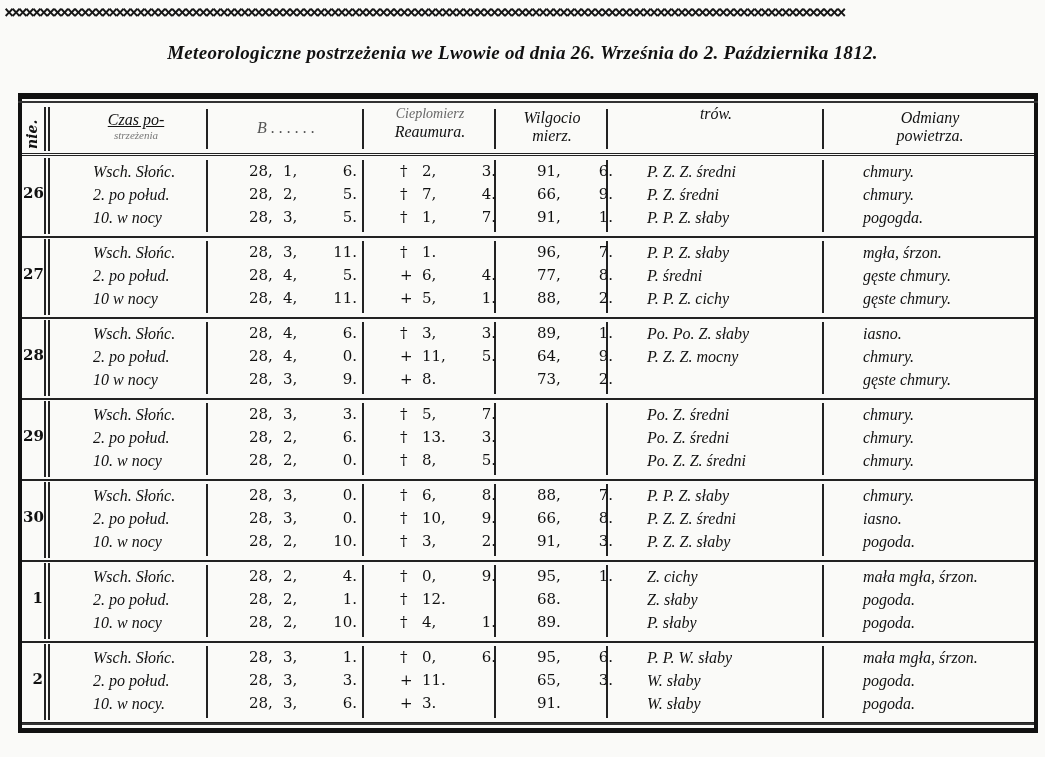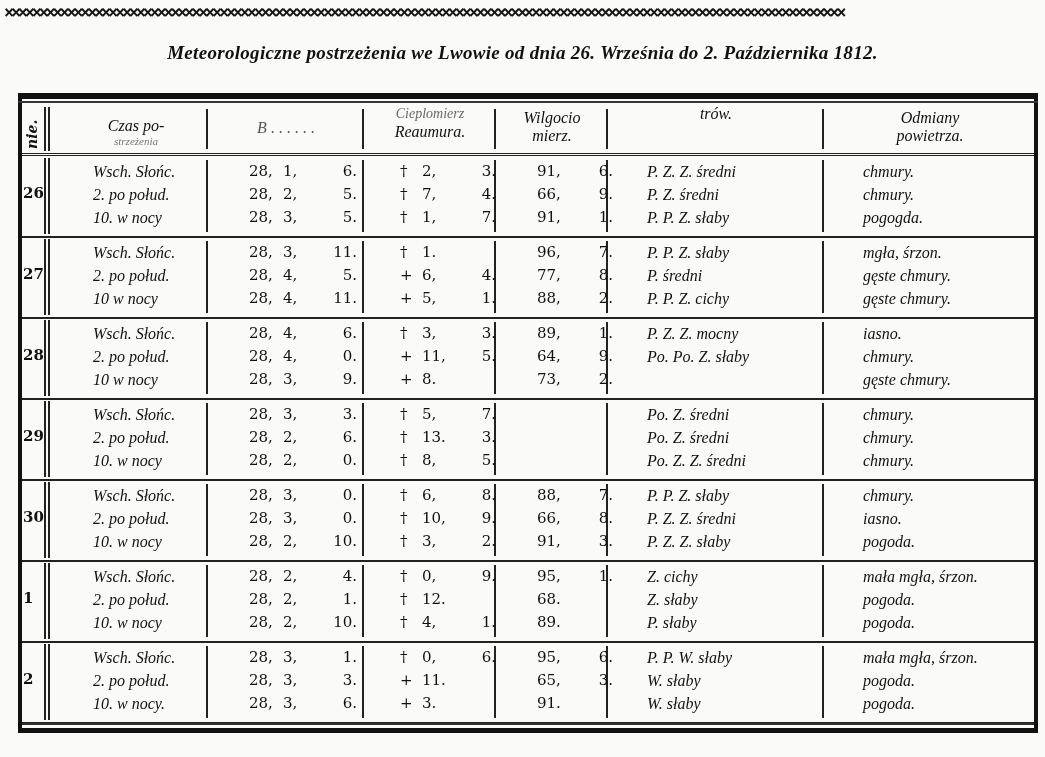--- a/index.html
+++ b/index.html
@@ -38,21 +38,21 @@
     .hdr {
       font-style: italic; font-size: 16px; text-align: center; line-height: 18px;
       font-family: "Liberation Serif", serif;
     }
     .hdr-vert {
       position:absolute; left:2px; top:4px; width:16px; height:40px;
       writing-mode: vertical-rl; transform: rotate(180deg);
       font-style: italic; font-size: 14px; font-weight:bold;
     }
     .row-day { height: 80px; border-bottom: 2px solid #222; }
-    .day-num { position:absolute; left:1px; top:28px; width:20px; font-size:15px; font-weight:bold; text-align:left; }
+    .day-num { position:absolute; left:1px; top:28px; width:20px; font-size:15px; font-weight:bold; text-align:right; }
     .lines { position:absolute; top:4px; left:0; right:0;margin-left:23px; }
     .line { height: 23px; line-height: 23px; font-size: 16px; white-space: nowrap; }
     .it { font-style: italic; font-family: "Liberation Serif", serif; }
     .num { font-family: "DejaVu Serif", serif; font-size: 15px; }
     .c-time { left: 44px; width: 140px; }
     .c-baro { left: 190px; width: 148px; }
     .c-temp { left: 345px; width: 126px; }
     .c-hum { left: 478px; width: 104px; }
     .c-wind { left: 590px; width: 208px; }
     .c-weather { left: 808px; width: 200px; }
@@ -68,21 +68,21 @@
 <div class="title">Meteorologiczne postrzeżenia we Lwowie od dnia 26. Września do 2. Października 1812.</div>
 
 <div class="table-wrap">
   <div class="topbar"></div>
   <div class="topbar2"></div>
 
   <div class="row-head">
     <div class="hdr-vert">nie.</div>
     <div class="dvline" style="left:22px"></div>
     <div class="cell c-time hdr">
-      <div style="margin-top:12px;">Czas po-</div>
+      <div style="margin-top:6px;text-decoration:underline">Czas po-</div>
       <div style="font-size:11px;color:#777;line-height:12px">strzeżenia</div>
     </div>
     <div class="vline" style="left:184px"></div>
     <div class="cell c-baro hdr">
       <div style="margin-top:14px;color:#555">B . . . . . .</div>
     </div>
     <div class="vline" style="left:340px"></div>
     <div class="cell c-temp hdr">
       <div style="margin-top:0;color:#666;font-size:14px">Cieplomierz</div>
       <div>Reaumura.</div>
@@ -237,22 +237,22 @@
         </div>
       <div class="cell c-hum">
           <div class="lines" style="left:14px">
             <div class="line num hum-val"><span class="h1">89,</span><span class="h2">1.</span></div>
             <div class="line num hum-val"><span class="h1">64,</span><span class="h2">9.</span></div>
             <div class="line num hum-val"><span class="h1">73,</span><span class="h2">2.</span></div>
           </div>
         </div>
       <div class="cell c-wind">
           <div class="lines" style="left:12px">
+            <div class="line it">Po. Po. Z. słaby</div>
             <div class="line it">P. Z. Z. mocny</div>
-            <div class="line it">Po. Po. Z. słaby</div>
           </div>
         </div>
       <div class="cell c-weather">
           <div class="lines" style="left:10px">
             <div class="line it">iasno.</div>
             <div class="line it">chmury.</div>
             <div class="line it">gęste chmury.</div>
           </div>
         </div>
       </div>

